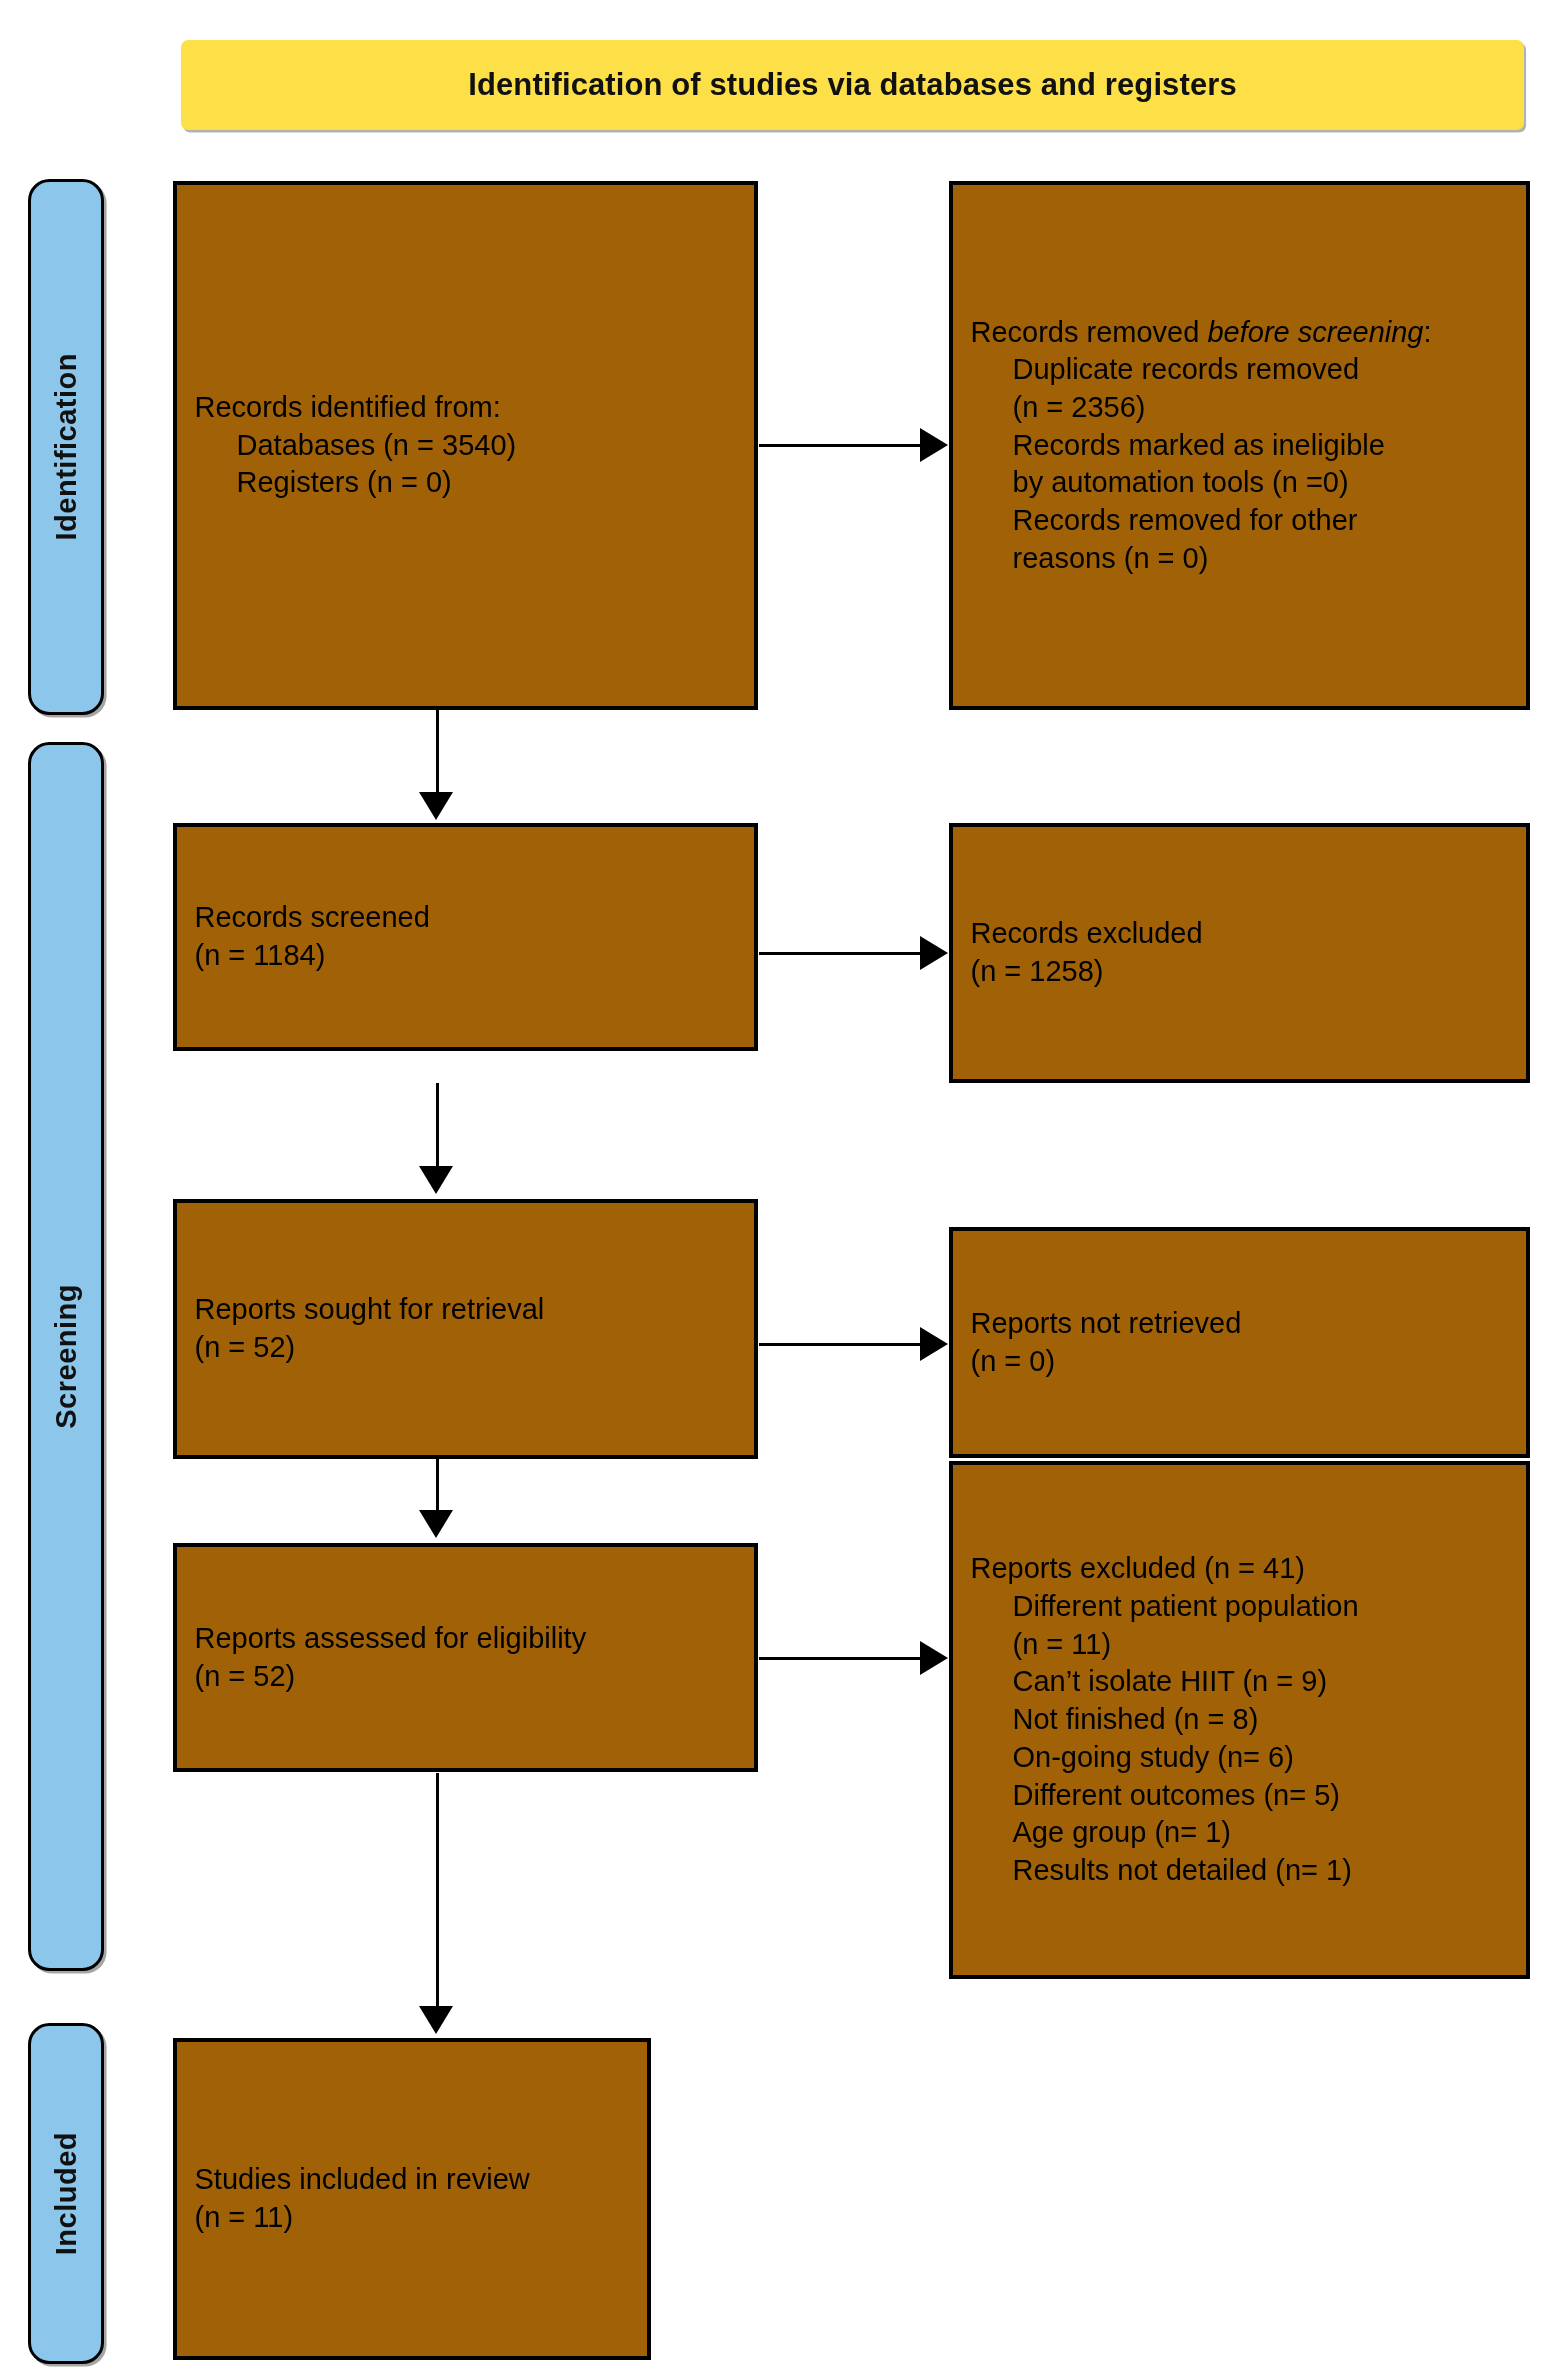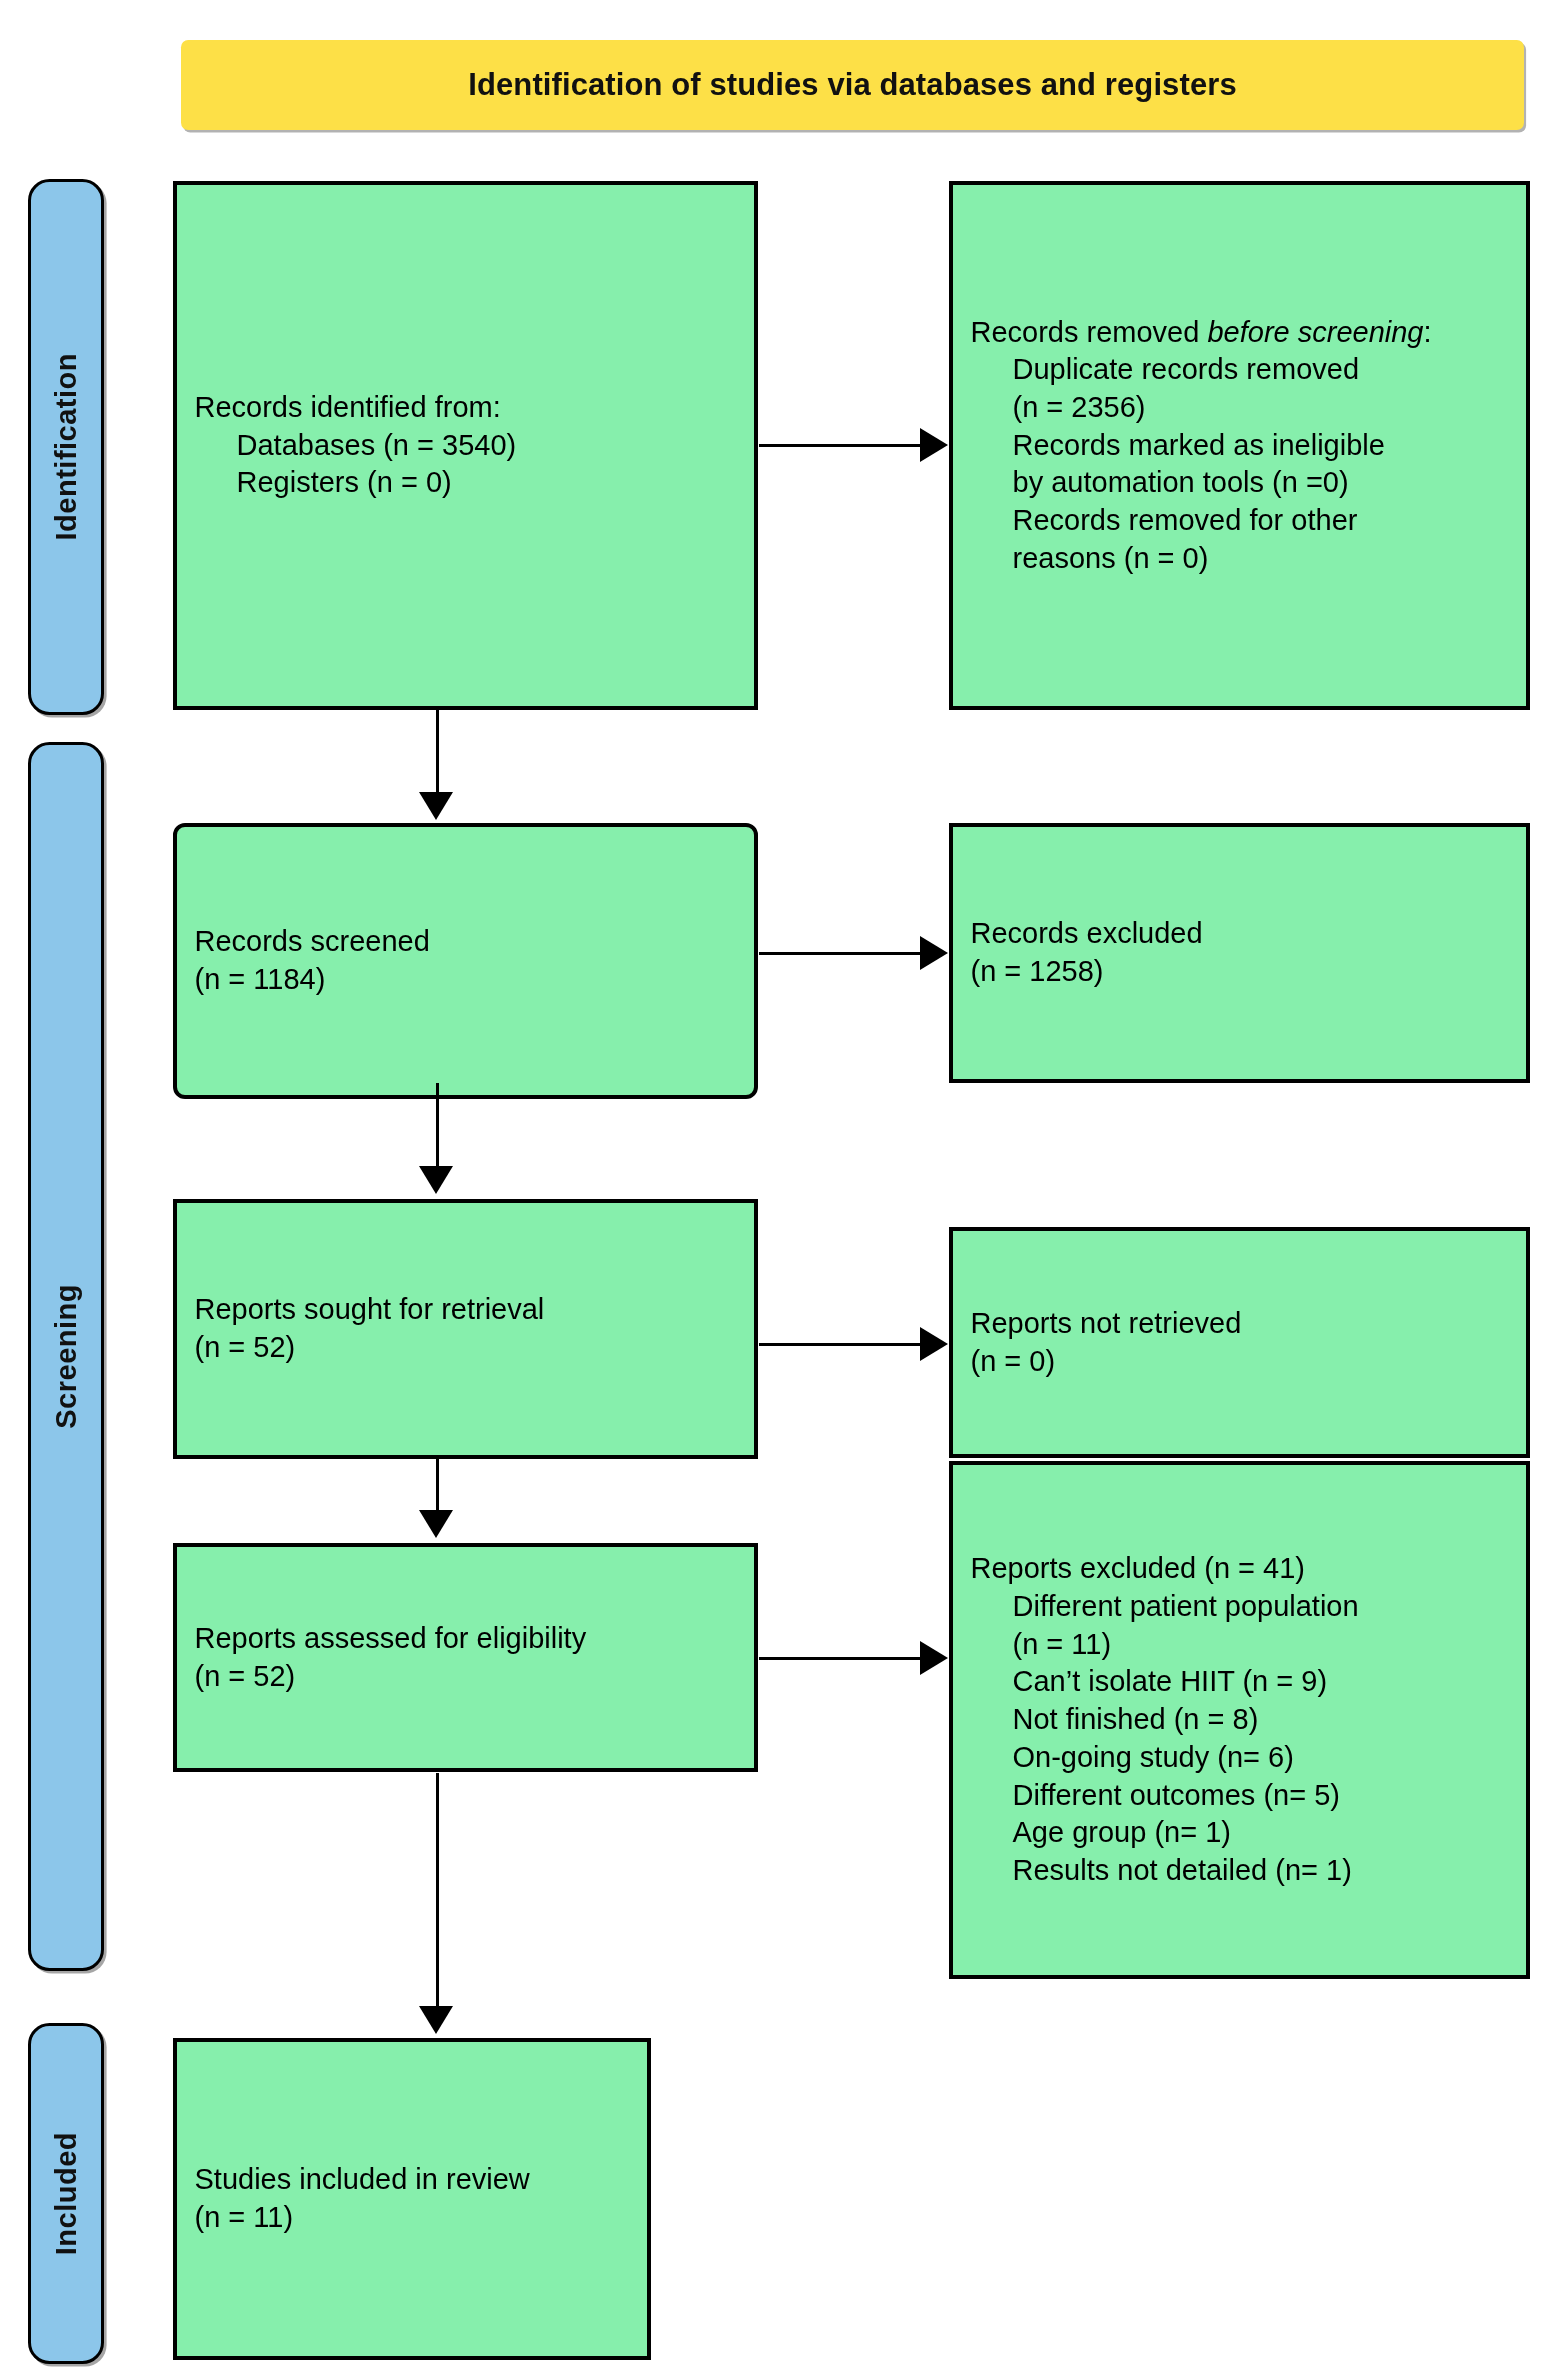--- a/index.html
+++ b/index.html
@@ -52,21 +52,21 @@
     letter-spacing:0.5px;
     white-space:nowrap;
   }
   #phase-identification{ left:28px; top:179px;  width:70px; height:530px; }
   #phase-screening{     left:28px; top:742px; width:70px; height:1223px; }
   #phase-included{      left:28px; top:2023px; width:70px; height:335px;  }
 
   
   .box{
     position:absolute;
-    background:#86efac;
+    background:#a16207;
     border:4.6px solid #000000;
     box-sizing:border-box;
     display:flex;
     align-items:center;
   }
   .box-inner{
     padding:0 17.5px;
     width:100%;
     box-sizing:border-box;
   }
@@ -75,21 +75,21 @@
     line-height:1.30;
     white-space:nowrap;
     color:#000000;
   }
   .line.wrap{white-space:normal;}
   .line.indent{ padding-left:42px; }
   .line i{ font-style:italic; }
 
   
   #box-identified     { left:173px;  top:181px;  width:585px; height:529px;align-items:center; }
-  #box-screened       { left:173px;  top:823px; width:585px; height:276px;border-radius:12px;  }
+  #box-screened       { left:173px;  top:823px; width:585px; height:228px;  }
   #box-sought         { left:173px;  top:1199px; width:585px; height:260px;  }
   #box-assessed       { left:173px;  top:1543px; width:585px; height:229px;  }
   #box-included       { left:173px;  top:2038px; width:478px; height:322px;  }
 
   
   #box-removed        { left:949px; top:181px;  width:581px; height:529px; }
   #box-excluded-recs  { left:949px; top:823px; width:581px; height:260px;  }
   #box-not-retrieved  { left:949px; top:1227px; width:581px; height:231px;  }
   #box-excluded-reps  { left:949px; top:1461px; width:581px; height:518px; }
 

